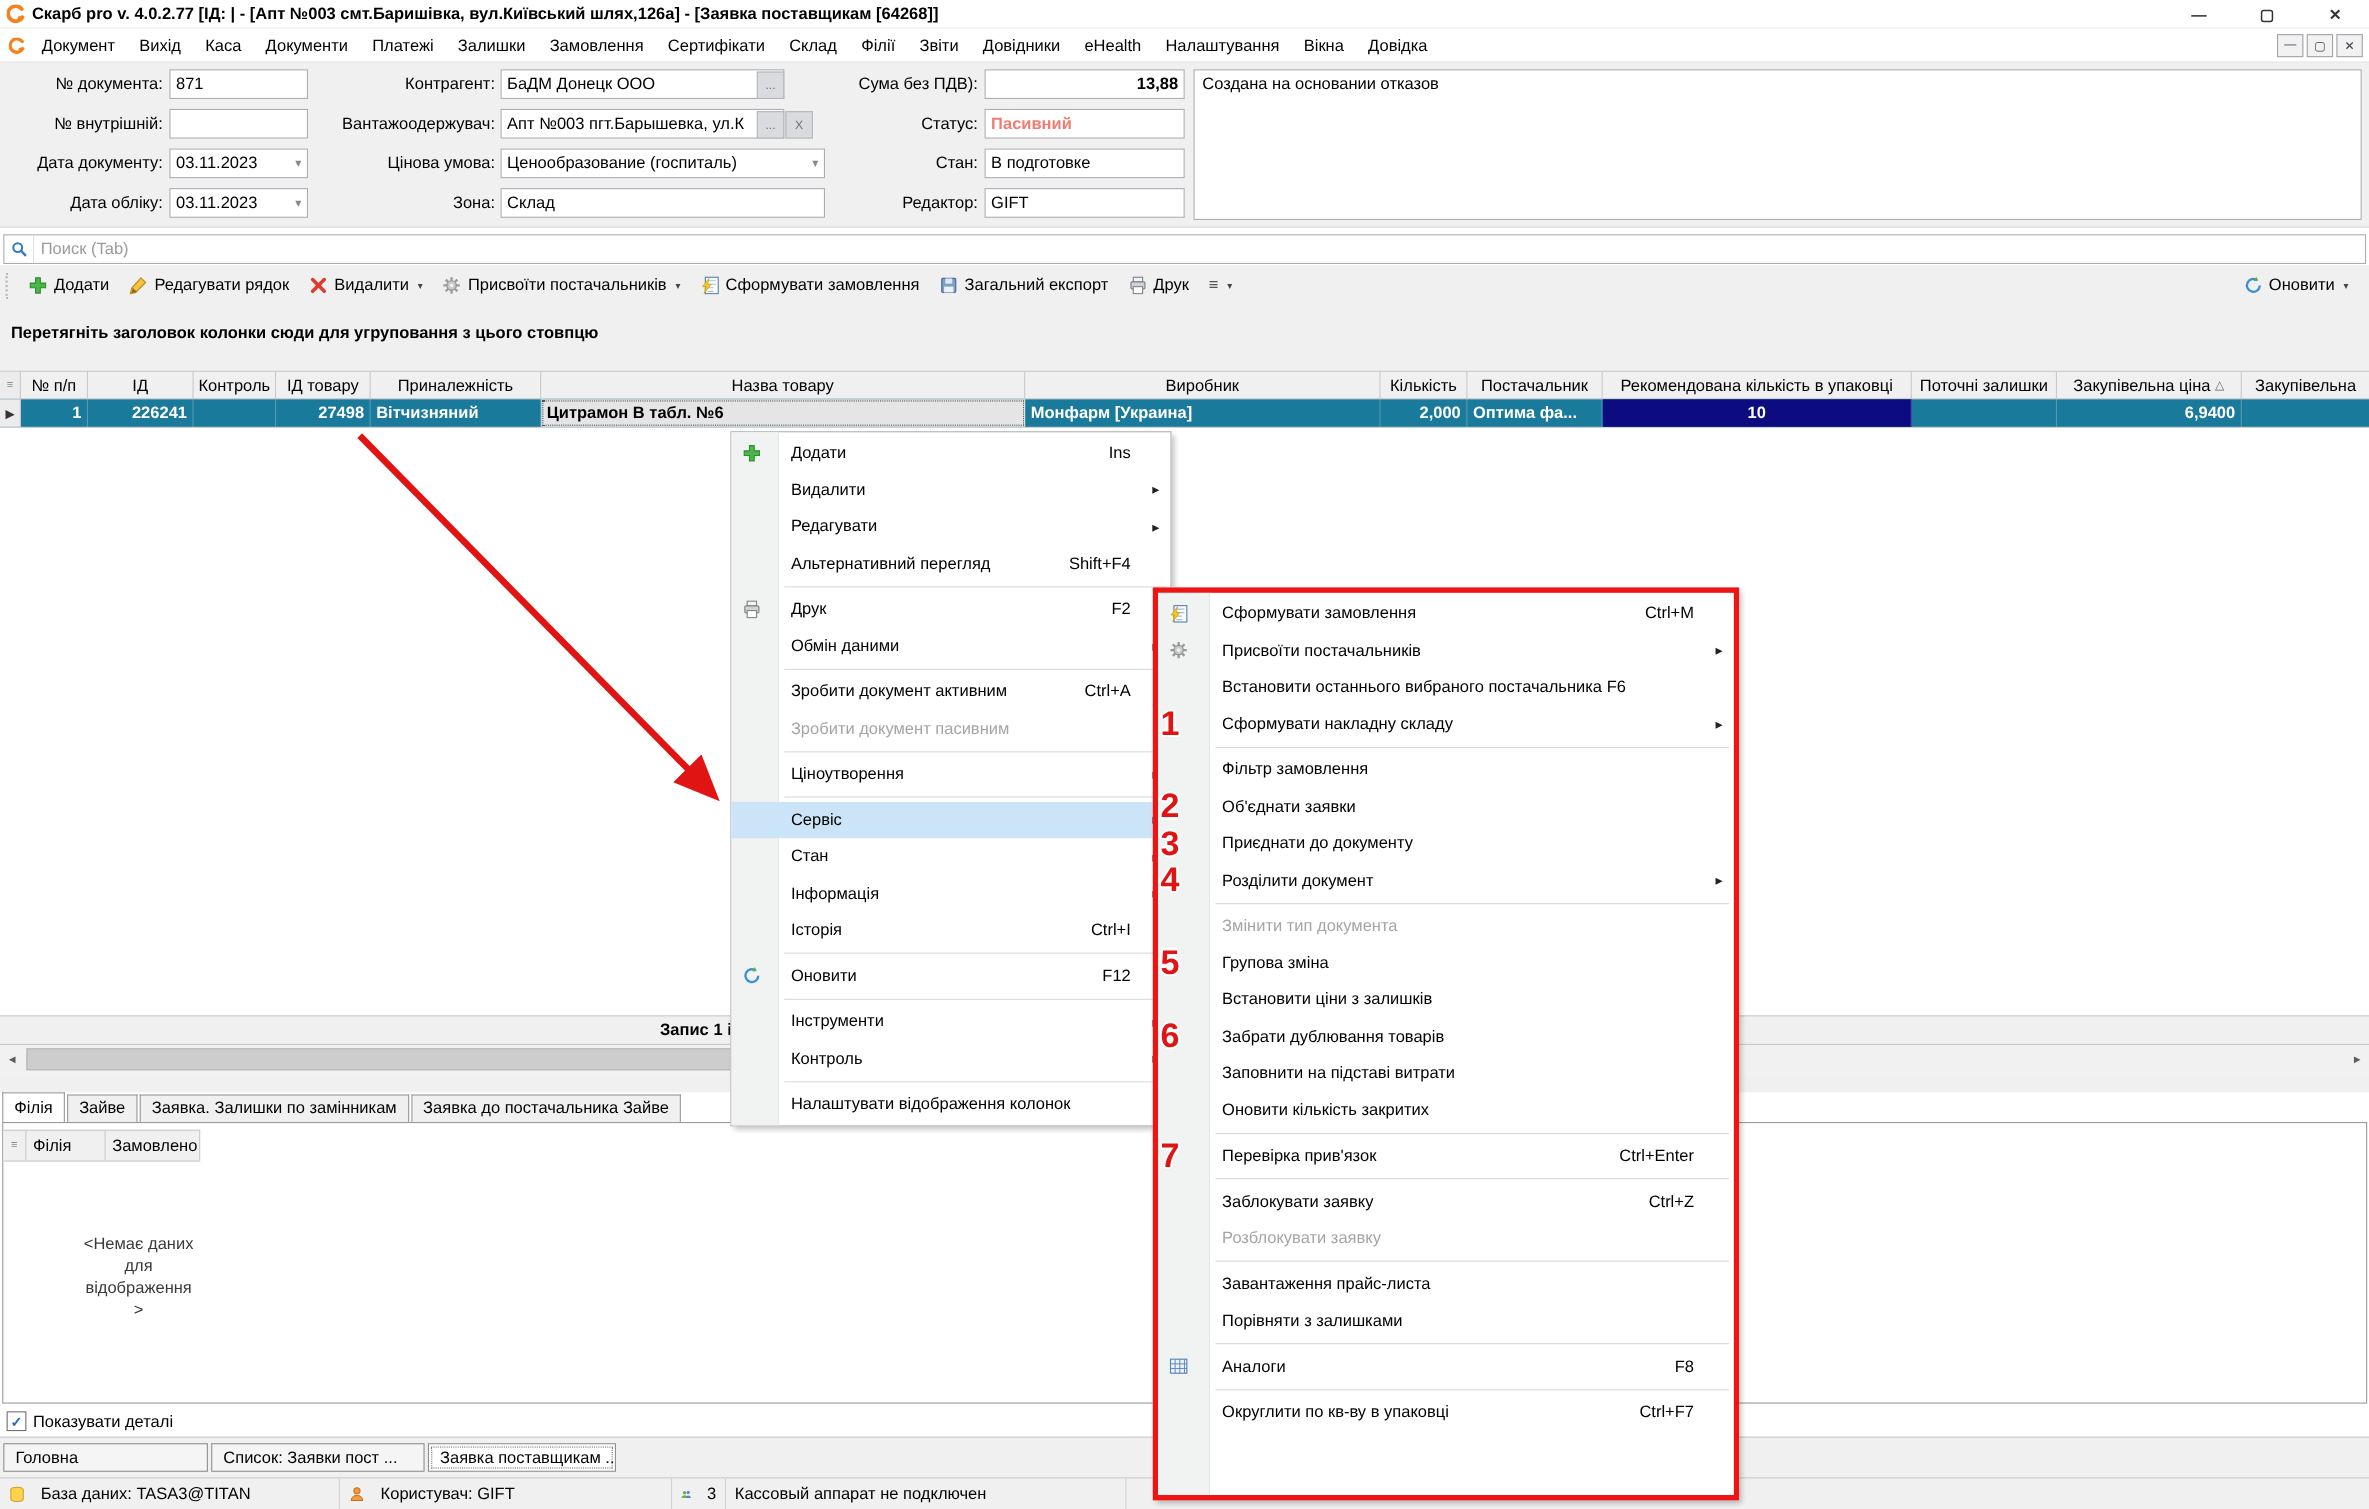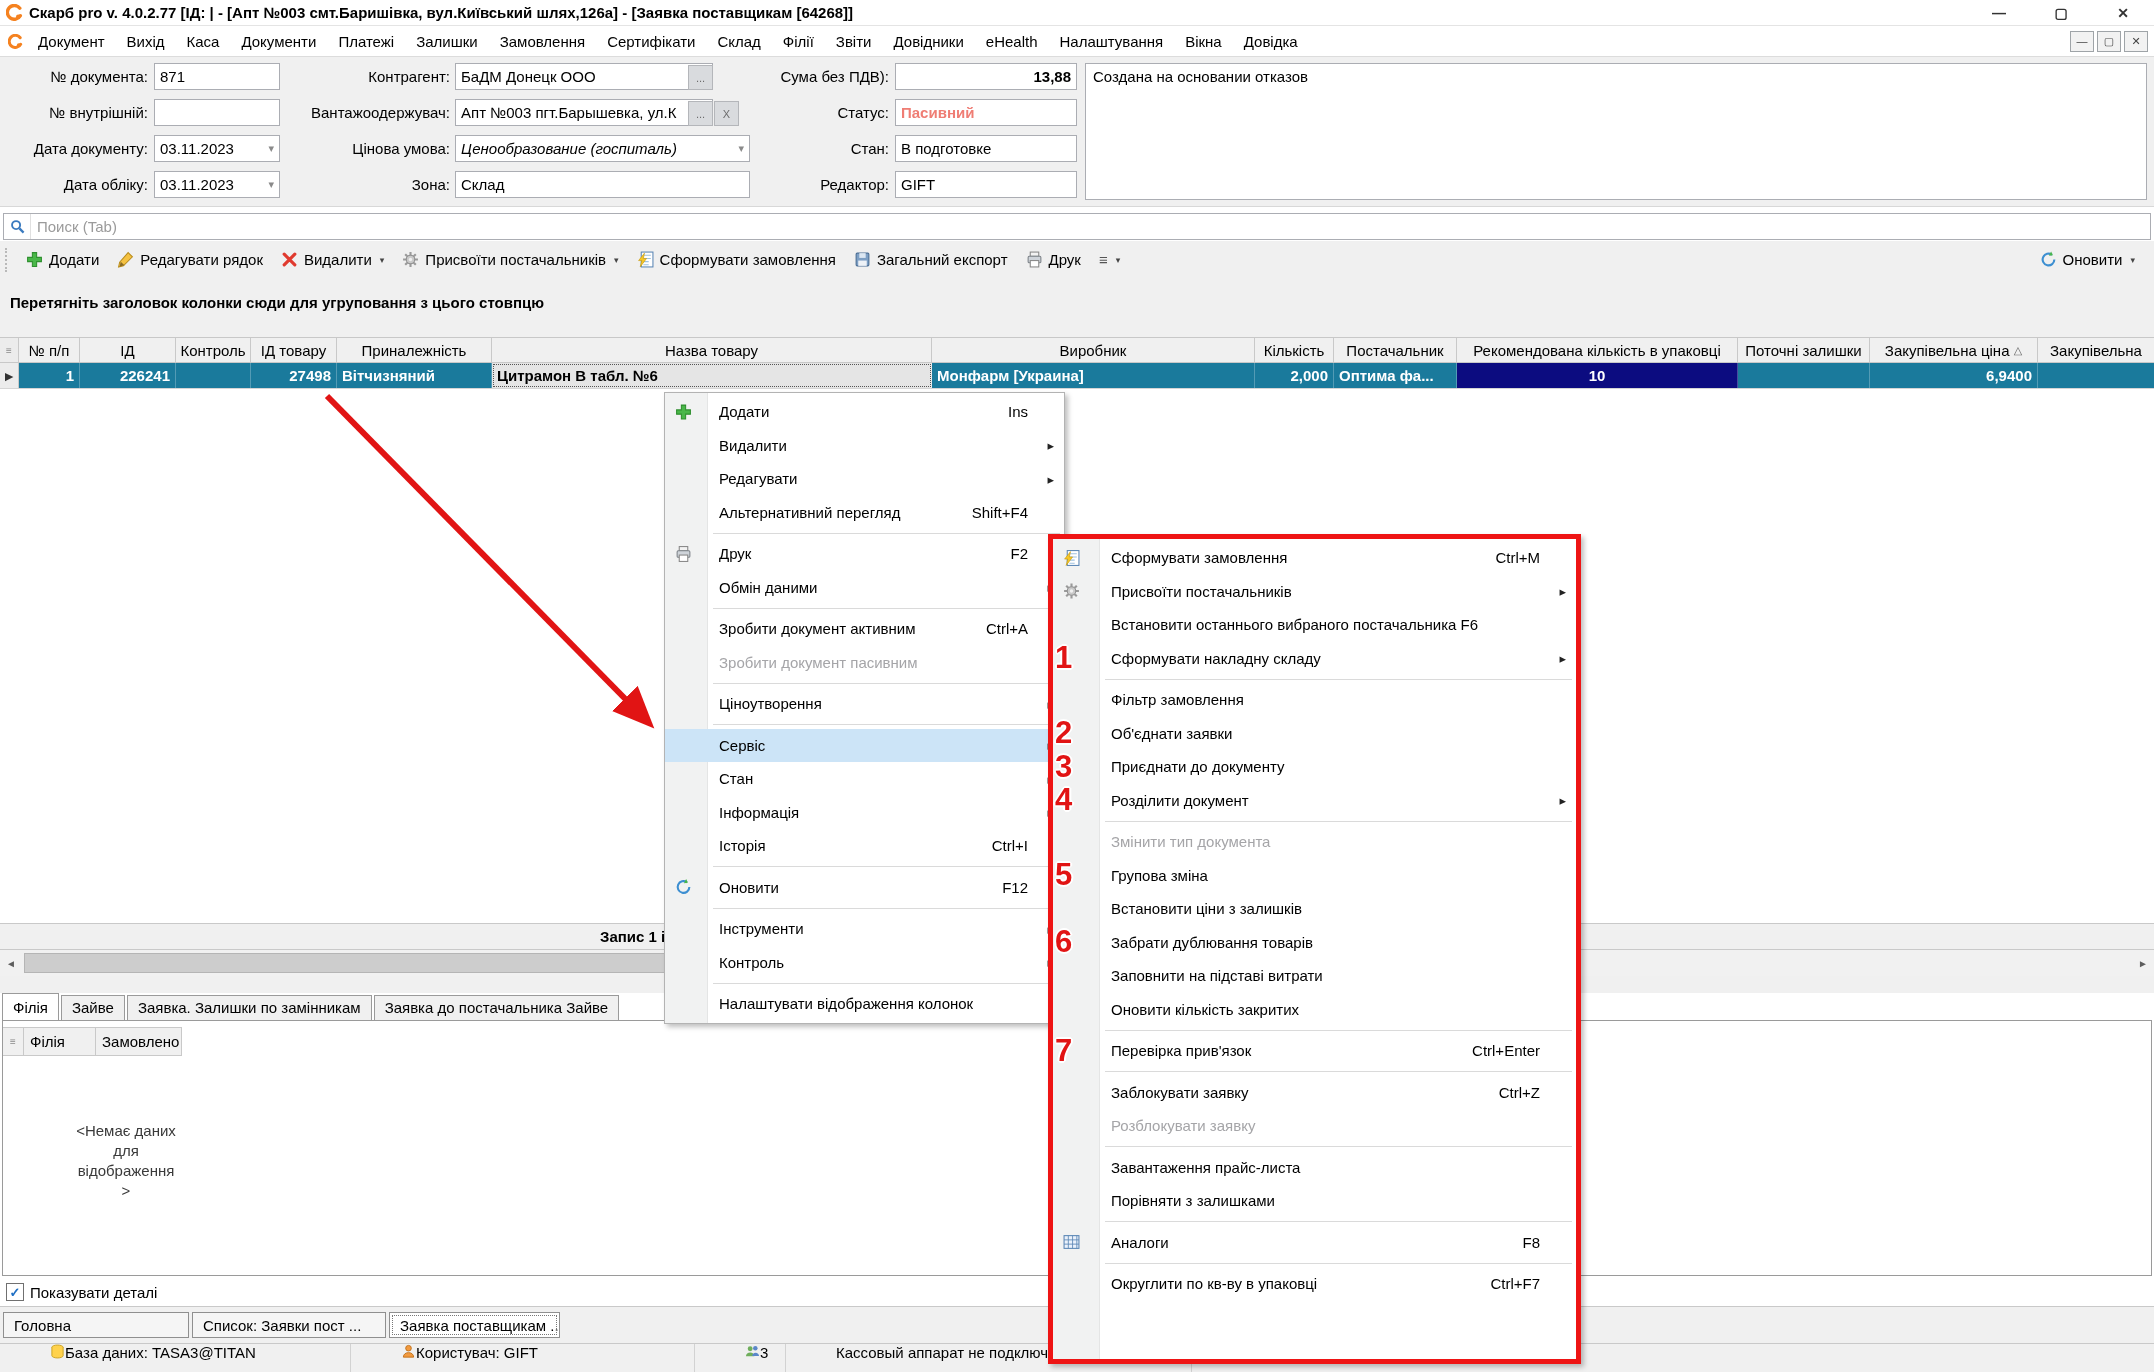--- a/index.html
+++ b/index.html
@@ -73,21 +73,21 @@
   .checkrow{left:6px;top:1280px;width:600px;height:24px;display:flex;align-items:center;gap:6px;font-size:15px;background:#fff;}
   .checkbox{width:16px;height:16px;border:1px solid #707070;background:#fff;display:flex;align-items:center;
             justify-content:center;color:#1f6fc4;font-size:13px;font-weight:bold;}
   .wintabs{left:0;top:1306px;width:2154px;height:37px;background:#f0f0f0;border-top:1px solid #c9c9c9;
            display:flex;align-items:center;font-size:15px;}
   .wtab{height:26px;border:1px solid #8f8f8f;background:#f5f5f5;display:flex;align-items:center;
         padding:0 10px;margin-left:3px;white-space:nowrap;box-sizing:border-box;}
   .wtab.active{background:#fff;outline:1px dotted #777;outline-offset:-4px;}
   .statusbar{left:0;top:1343px;width:2154px;height:29px;background:#f0f0f0;border-top:1px solid #c9c9c9;
              display:flex;align-items:center;font-size:15px;}
-  .sseg{height:100%;display:flex;align-items:flex-start;gap:0;padding:0 8px;border-right:1px solid #d2d2d2;box-sizing:border-box;margin-left:42px;}
+  .sseg{height:100%;display:flex;align-items:center;gap:14px;padding:0 8px;border-right:1px solid #d2d2d2;box-sizing:border-box;}
   
   .menu{position:absolute;background:#fff;border:1px solid #b3b3b3;box-shadow:3px 3px 5px rgba(0,0,0,0.25);box-sizing:border-box;}
   .menu .gutter{position:absolute;left:0;top:0;bottom:0;background:#f1f2f2;border-right:1px solid #e4e5e5;}
   .ctx{left:664px;top:392px;width:401px;height:632px;z-index:50;padding-top:2px;}
   .ctx .gutter{width:42px;}
   .smwrap{left:1048px;top:534px;width:533px;height:830px;z-index:55;border:5px solid #ee1414;background:#fff;
           box-sizing:border-box;box-shadow:3px 3px 5px rgba(0,0,0,0.25);}
   .sm{position:absolute;left:0;top:0;right:0;bottom:0;background:#fff;padding-top:2px;}
   .sm .gutter{width:46px;}
   .mi{position:relative;height:33.5px;display:flex;align-items:center;font-size:15px;}
@@ -186,21 +186,21 @@
 
   <span class="lbl" style="left:290px;width:160px;top:42px">Вантажоодержувач:</span>
   <span class="inp" style="left:455px;top:42px;width:258px">
       <input value="Апт №003 пгт.Барышевка, ул.К" style="">
     </span>
   <span class="side-btn" style="left:688px;top:44px;width:23px">...</span>
   <span class="side-btn" style="left:714px;top:44px;width:23px">X</span>
 
   <span class="lbl" style="left:290px;width:160px;top:78px">Цінова умова:</span>
   <span class="inp" style="left:455px;top:78px;width:295px">
-      <input style="width: 260px; font-style: italic;" value="Ценообразование (госпиталь)">
+      <input style="width: 260px;" value="Ценообразование (госпиталь)">
       <span class="combo-arrow">▾</span>
     </span>
 
   <span class="lbl" style="left:290px;width:160px;top:114px">Зона:</span>
   <span class="inp" style="left:455px;top:114px;width:295px">
       <input value="Склад" style="">
     </span>
 
   <span class="lbl" style="left:729px;width:160px;top:6px">Сума без ПДВ):</span>
   <span class="inp" style="left:895px;top:6px;width:182px">

